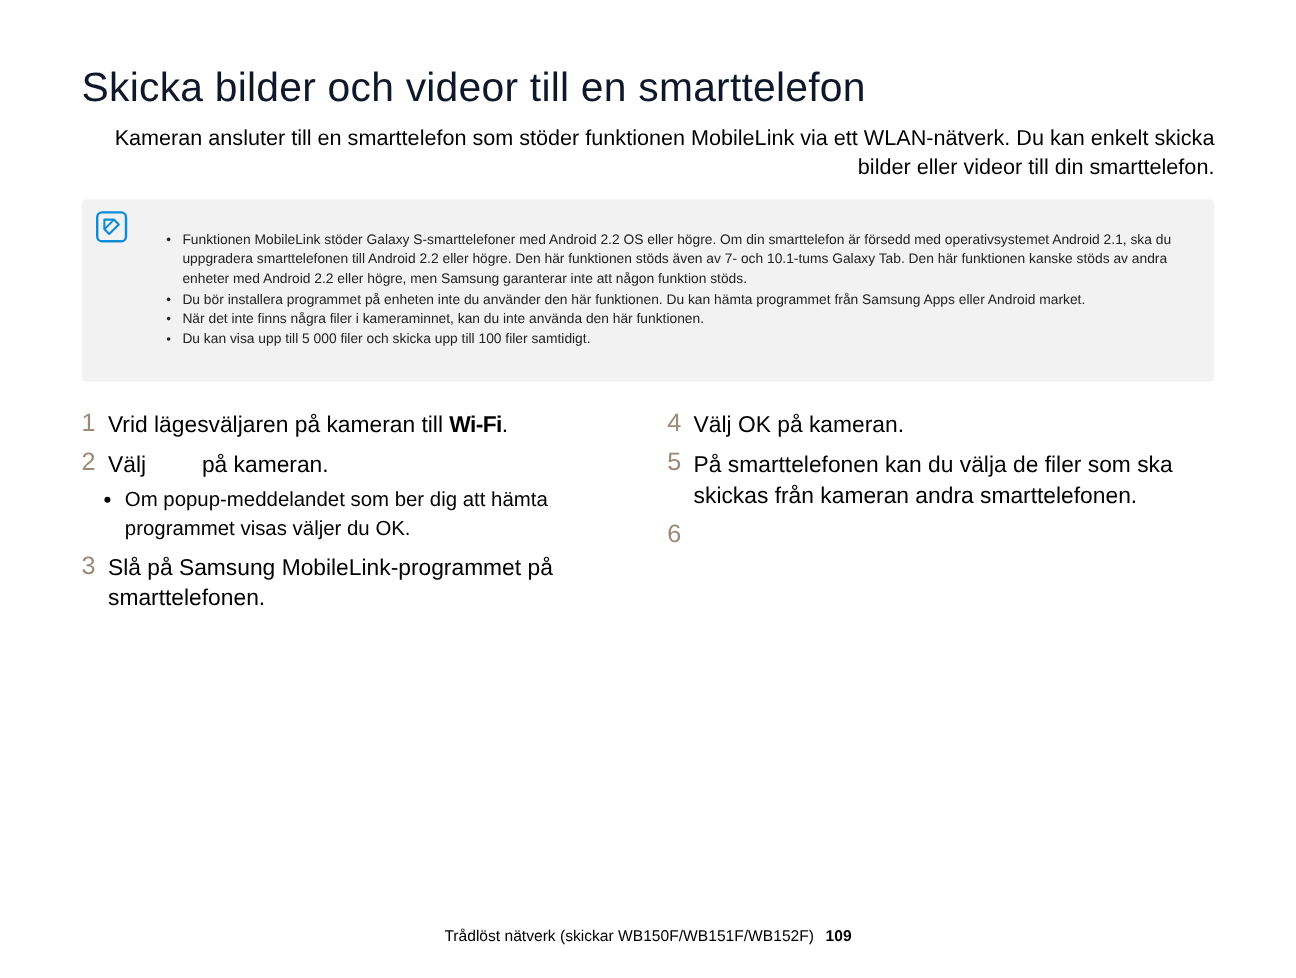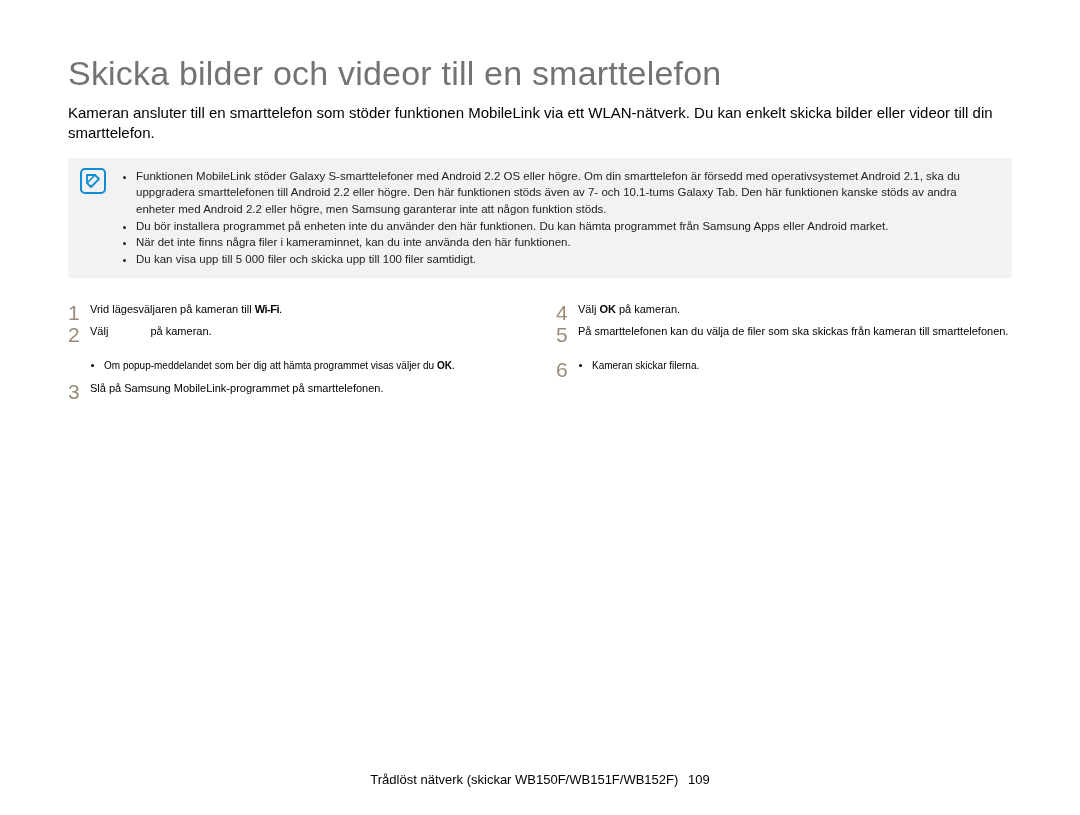--- a/index.html
+++ b/index.html
@@ -13,28 +13,29 @@
   }
   .page {
     padding: 54px 68px 0 68px;
     position: relative;
     height: 100%;
     box-sizing: border-box;
   }
   .title {
     font-size: 34px;
     font-weight: 400;
-    color: #737373;
+    color: #0f172a;
     margin: 0 0 10px 0;
     letter-spacing: 0.2px;
   }
   .intro {
-    font-size: 15px;
+    font-size: 18px;
     line-height: 1.35;
     margin: 0 0 14px 0;
+    text-align: right;
   }
   .note-box {
     background: #f2f2f2;
     border-radius: 4px;
     padding: 10px 14px 10px 56px;
     position: relative;
     font-size: 11.5px;
     line-height: 1.45;
     color: #222;
   }
@@ -46,21 +47,21 @@
     height: 26px;
     border: 2px solid #0d8dd6;
     border-radius: 5px;
     box-sizing: border-box;
     display: flex;
     align-items: center;
     justify-content: center;
   }
   .note-icon svg { display: block; }
   .note-box ul {
-    margin: 0;
+    margin: 16px;
     padding-left: 12px;
   }
   .note-box li {
     margin: 0;
     padding: 0;
   }
   .columns {
     display: flex;
     gap: 32px;
     margin-top: 24px;
@@ -77,51 +78,51 @@
     position: absolute;
     left: 0;
     top: -2px;
     font-size: 21px;
     color: #9b8a78;
     font-weight: 400;
     font-family: Arial, Helvetica, sans-serif;
     line-height: 1.2;
   }
   .step-text {
-    font-size: 11px;
+    font-size: 19px;
     line-height: 1.35;
   }
   .sub-bullets {
-    margin: 20px 0 0 0;
+    margin: 4px 0 0 0;
     padding-left: 14px;
-    font-size: 10px;
+    font-size: 17px;
     line-height: 1.4;
     list-style: disc;
   }
   .sub-bullets li { margin-bottom: 2px; }
-  .bold { font-weight: 700; }
+  .bold { font-weight: 400; }
   .wifi-label {
     font-weight: 700;
     letter-spacing: -0.5px;
   }
   .blank-icon {
     display: inline-block;
     width: 36px;
   }
   .footer {
     position: absolute;
     bottom: 28px;
     left: 0;
     right: 0;
     text-align: center;
     font-size: 13px;
     color: #000;
   }
   .footer .pg {
-    font-weight: 400;
+    font-weight: 700;
     margin-left: 6px;
   }
 </style>
 </head>
 <body>
 
 <div class="page">
 
   <h1 class="title">Skicka bilder och videor till en smarttelefon</h1>
 
@@ -175,28 +176,25 @@
 
       <div class="step">
         <div class="step-num">4</div>
         <div class="step-text">
           <span>Välj </span><span class="bold">OK</span><span> på kameran.</span>
         </div>
       </div>
 
       <div class="step">
         <div class="step-num">5</div>
-        <div class="step-text">På smarttelefonen kan du välja de filer som ska skickas från kameran till smarttelefonen.</div>
+        <div class="step-text">På smarttelefonen kan du välja de filer som ska skickas från kameran andra smarttelefonen.</div>
       </div>
 
       <div class="step">
         <div class="step-num">6</div>
-        <ul class="sub-bullets">
-          <li>Kameran skickar filerna.</li>
-        </ul>
       </div>
 
     </div>
   </div>
 
   <div class="footer">
     <span>Trådlöst nätverk (skickar WB150F/WB151F/WB152F)</span>
     <span class="pg">109</span>
   </div>
 

